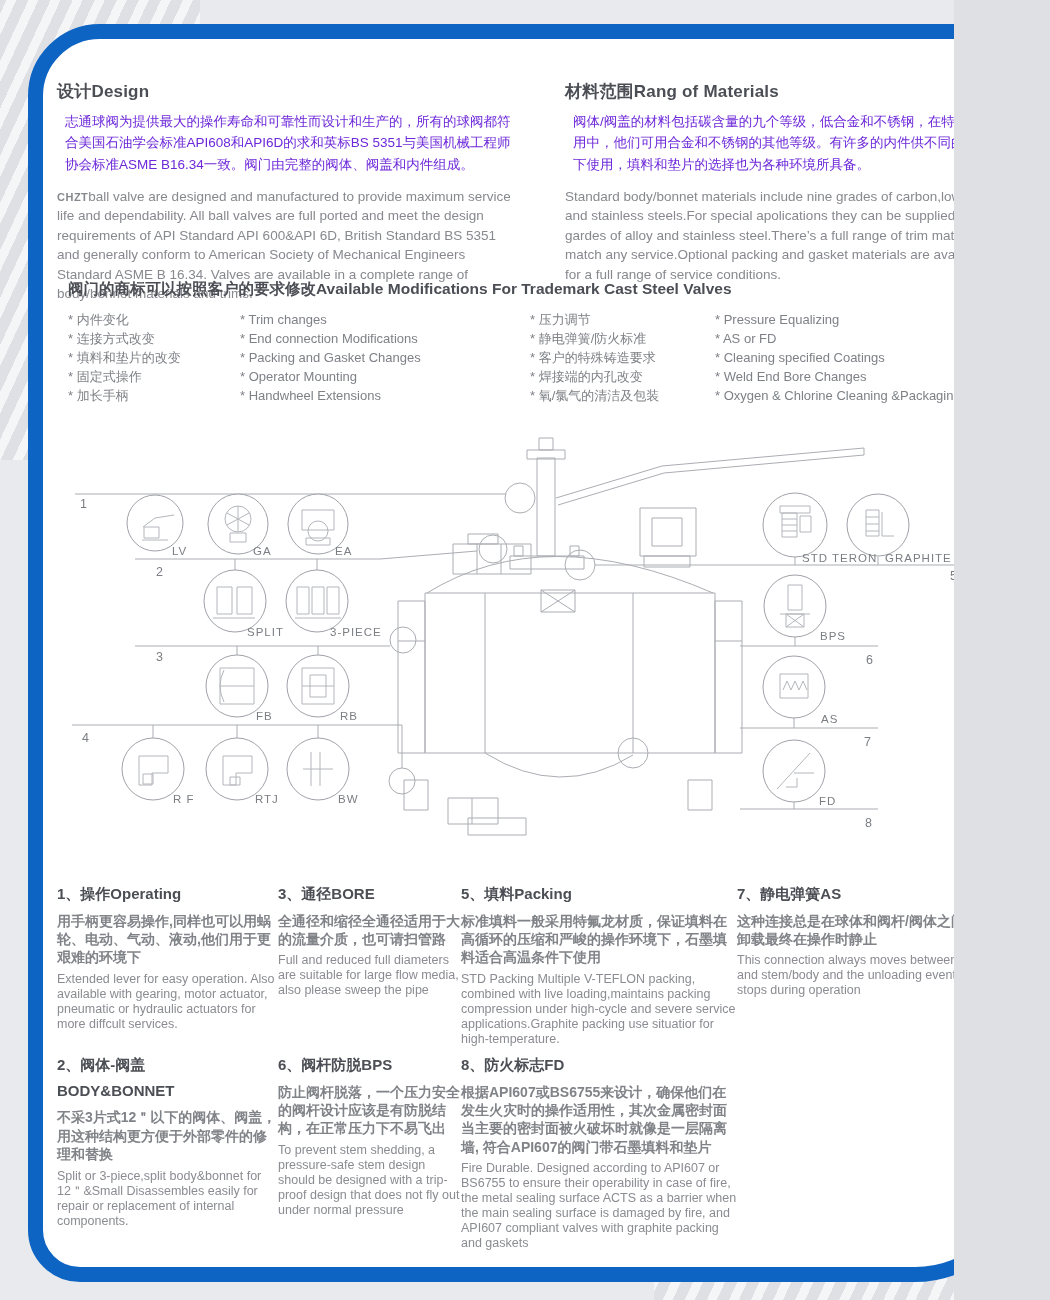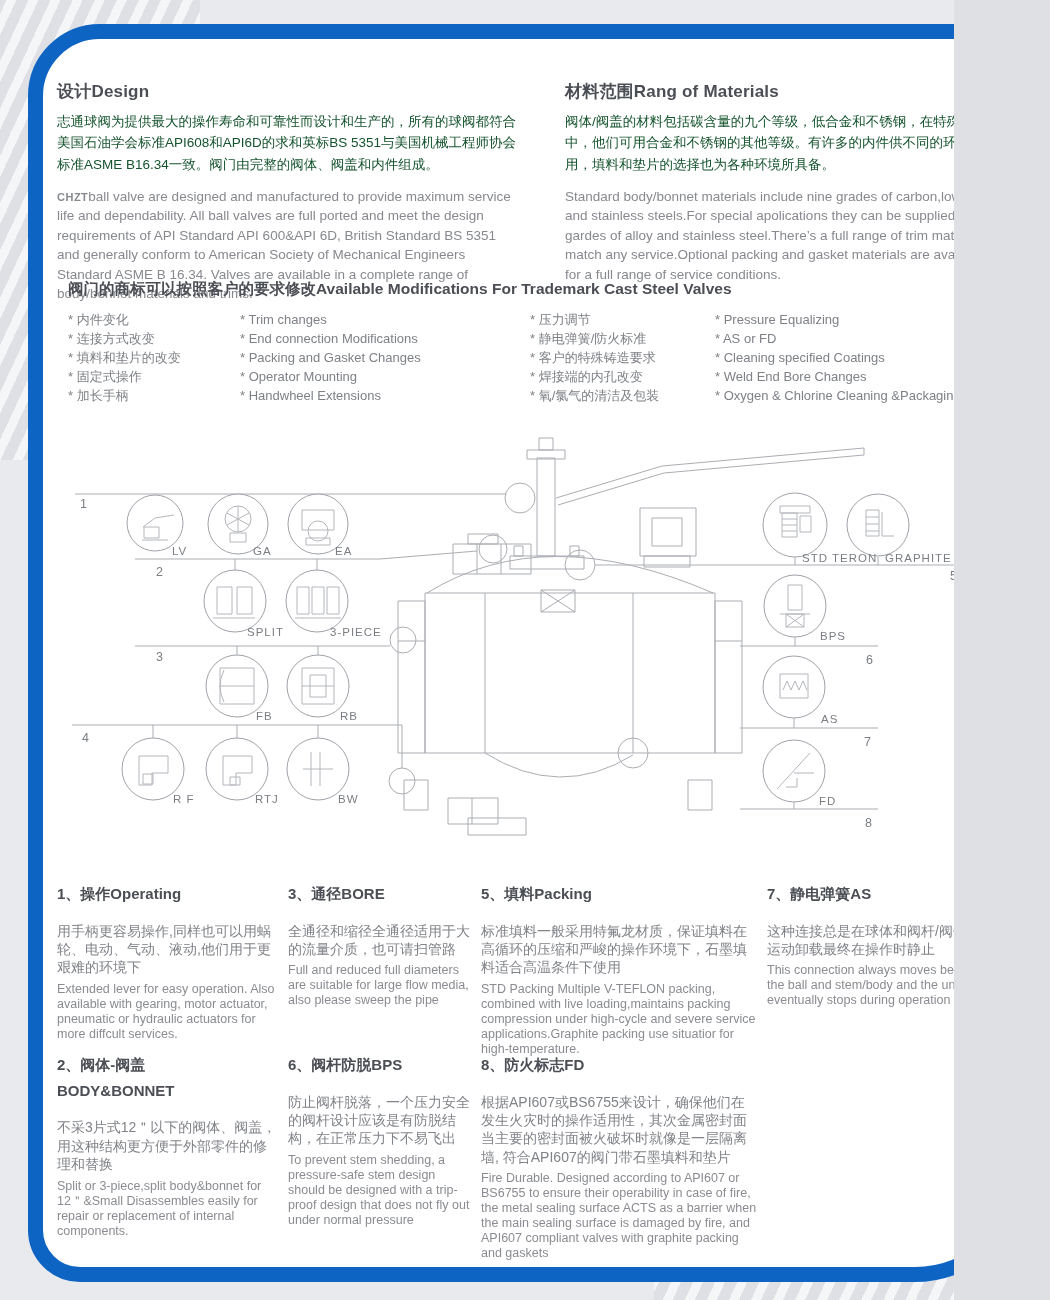--- a/index.html
+++ b/index.html
@@ -11,44 +11,44 @@
   .streak.s1{left:-120px;top:-60px;width:320px;height:520px;transform:rotate(0deg);}
   .streak.s2{right:-80px;bottom:-60px;width:380px;height:420px;}
   .streak.s3{right:-40px;top:60px;width:120px;height:360px;opacity:.6;}
   .frame{position:absolute;left:28px;top:24px;width:1002px;height:1258px;
          box-sizing:border-box;border:15px solid #0d64c3;background:#ffffff;
          border-radius:72px 50px 115px 52px;}
   
   .topcols{position:absolute;left:57px;top:80px;width:948px;display:grid;
            grid-template-columns:462px 1fr;column-gap:46px;}
   .sec-title{font-size:17px;font-weight:bold;color:#4b4e54;margin:0 0 8px 0;letter-spacing:.2px;}
-  .zh{font-size:13.5px;line-height:1.58;color:#14532d;margin:0;}
+  .zh{font-size:13.5px;line-height:1.58;color:#6d28d9;margin:8px;}
   .en{font-size:13.5px;line-height:1.44;color:#87898e;margin:12px 0 0 0;}
   .en .caps{font-weight:bold;font-size:11px;letter-spacing:.5px;}
   
   .mods{position:absolute;left:68px;top:279px;width:948px;}
   .mods-title{font-size:15.5px;font-weight:bold;color:#4b4e54;margin:0 0 10px 0;}
   .mods-grid{display:grid;grid-template-columns:172px 290px 185px auto;}
   .mods-grid div{font-size:13px;line-height:1.47;color:#7e8186;}
   
   .diagram{position:absolute;left:40px;top:428px;}
   .diagram *{vector-effect:non-scaling-stroke;}
   .ln{fill:none;stroke:#abadb2;stroke-width:1;}
   .node{fill:#ffffff;stroke:#9fa2a8;stroke-width:1;}
   .mini{fill:none;stroke:#b4b6bb;stroke-width:1;}
   text.lbl{font-family:"Liberation Sans",sans-serif;font-size:11.5px;fill:#7a7d82;letter-spacing:1px;}
   text.num{font-family:"Liberation Sans",sans-serif;font-size:12.5px;fill:#7a7d82;}
   
   .features{position:absolute;left:57px;top:884px;width:948px;display:grid;
-            grid-template-columns:221px 183px 276px auto;column-gap:10px;
+            grid-template-columns:221px 183px 276px auto;
             grid-template-rows:171px auto;}
   .feat-h{font-size:15px;font-weight:bold;color:#4b4e54;line-height:1.3;}
   .feat-h2{font-size:15px;font-weight:bold;color:#4b4e54;line-height:1.25;margin-top:7px;}
   .feat-h2:empty{display:none;}
-  .feat-zh{font-size:14px;line-height:1.32;color:#808388;margin-top:18px;}
+  .feat-zh{font-size:14px;line-height:1.32;color:#808388;margin-top:8px;font-weight:bold;}
   .feat-en{font-size:12.5px;line-height:1.2;color:#8a8c91;margin-top:5px;}
 </style>
 </head>
 <body>
 
 <div class="page">
   <div class="streak s1"></div>
   <div class="streak s2"></div>
   <div class="streak s3"></div>
 

